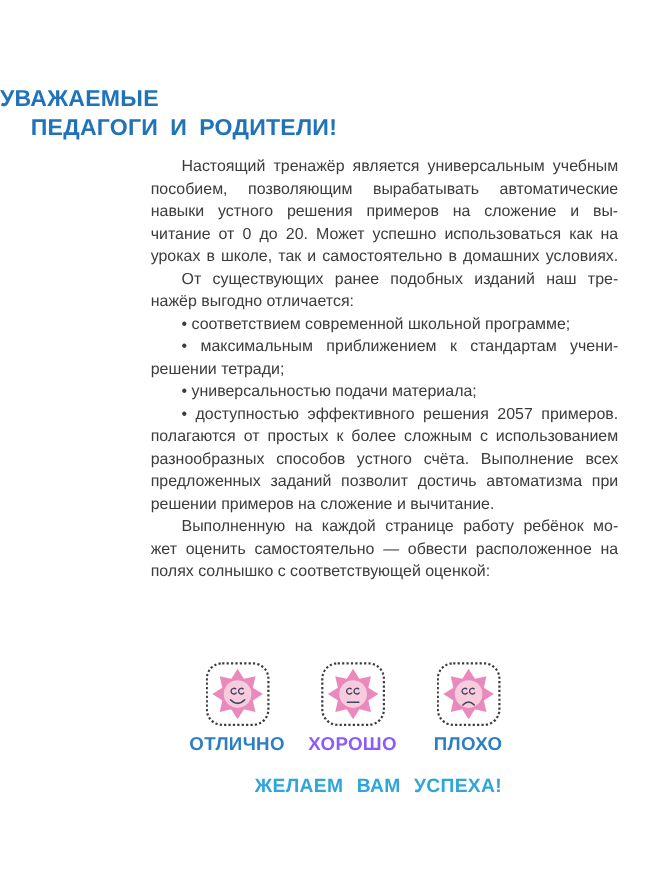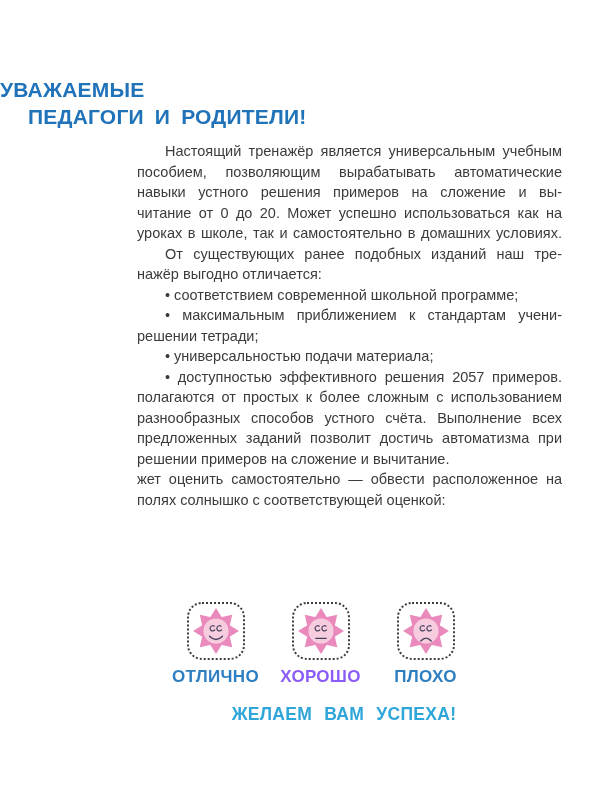--- a/index.html
+++ b/index.html
@@ -55,20 +55,21 @@
       <div class="bl left">нажёр выгодно отличается:</div>
       <div class="bl ind left">• соответствием современной школьной программе;</div>
       <div class="bl ind">• максимальным приближением к стандартам учени-</div>
       <div class="bl left">решении тетради;</div>
       <div class="bl ind left">• универсальностью подачи материала;</div>
       <div class="bl ind">• доступностью эффективного решения 2057 примеров.</div>
       <div class="bl">полагаются от простых к более сложным с использованием</div>
       <div class="bl">разнообразных способов устного счёта. Выполнение всех</div>
       <div class="bl">предложенных заданий позволит достичь автоматизма при</div>
       <div class="bl left">решении примеров на сложение и вычитание.</div>
+      <div class="bl ind">Выполненную на каждой странице работу ребёнок мо-</div>
       <div class="bl">жет оценить самостоятельно — обвести расположенное на</div>
       <div class="bl left">полях солнышко с соответствующей оценкой:</div>
     </div>
 
   <div class="ratings">
       <div class="rating-cell">
         <div class="sun-box">
           <svg width="52" height="52" viewBox="0 0 60 60">
             <polygon points="30,3.5 38.5,17 21.5,17" transform="rotate(0 30 30)" fill="#E989BC"></polygon>
             <polygon points="30,3.5 38.5,17 21.5,17" transform="rotate(45 30 30)" fill="#E989BC"></polygon>

